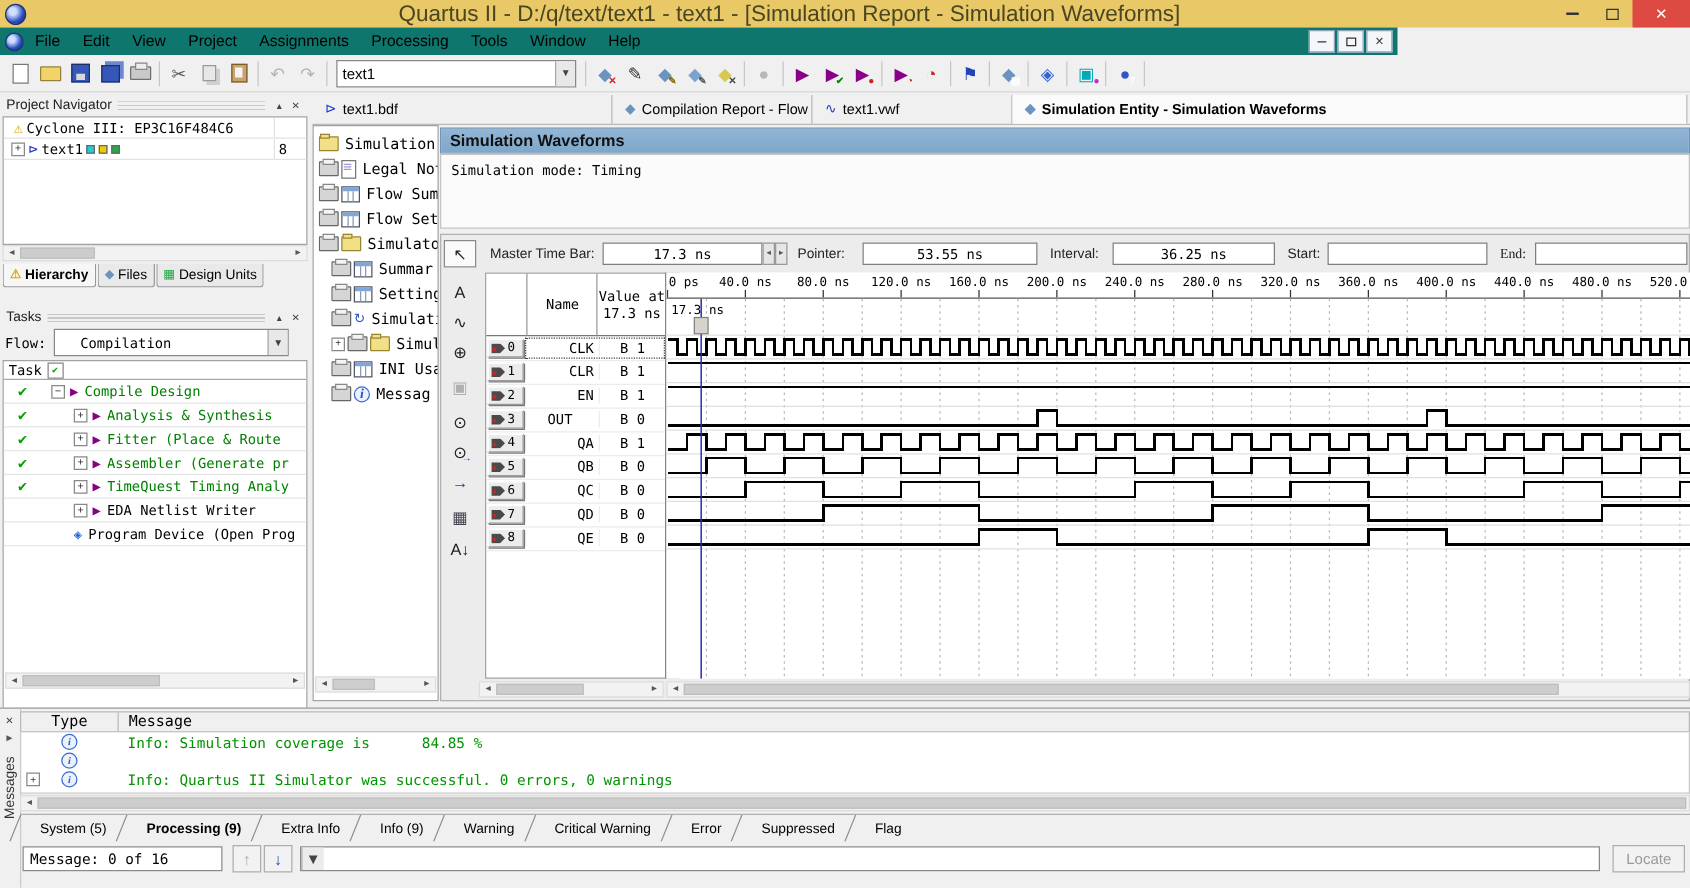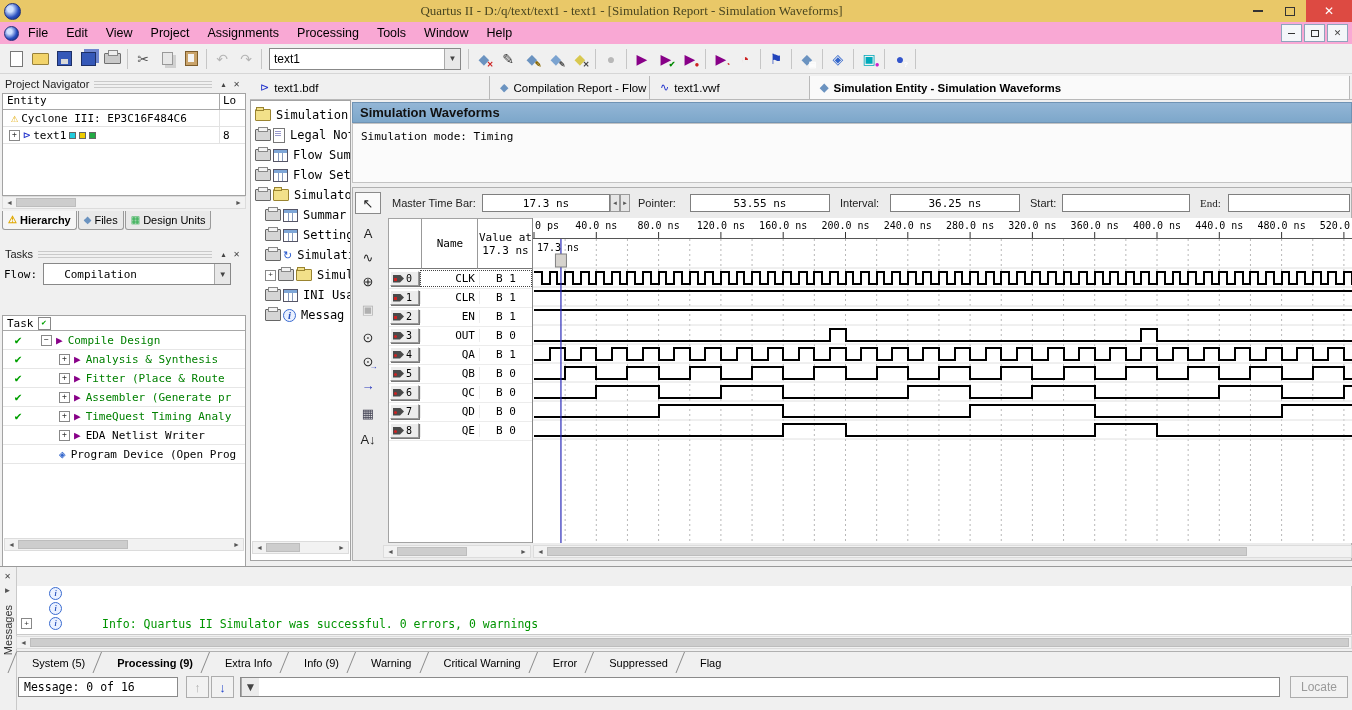--- a/index.html
+++ b/index.html
@@ -6,28 +6,28 @@
   body{width:1352px;height:710px;overflow:hidden;position:relative;background:#f0f0f0;
        font-family:"Liberation Sans",sans-serif;font-size:12px;color:#000;}
   .abs{position:absolute;}
   .mono{font-family:"DejaVu Sans Mono",monospace;}
   .flex{display:flex;align-items:center;}
   
   .titlebar{left:0;top:0;width:1352px;height:22px;background:#e9c868;display:flex;align-items:center;}
   .app-logo{width:15px;height:15px;margin-left:4px;border-radius:50%;
      background:radial-gradient(circle at 35% 35%, #cfe0ff 0 20%, #2a4fc0 60%, #10226e 100%);
      border:1px solid #20307a;flex:0 0 auto;}
-  .title-text{flex:1;text-align:center;font-size:13px;color:#4a4620;font-family:Liberation Serif, serif;}
+  .title-text{flex:1;text-align:center;font-size:18px;color:#4a4620;}
   .win-btn{width:32px;height:22px;display:flex;align-items:center;justify-content:center;color:#333;cursor:default;}
   .win-close{width:46px;background:#dd4a42;color:#fff;}
   .g-min-bar{width:10px;height:2px;background:#333;display:inline-block;}
   .g-restore-box{width:8px;height:7px;border:1px solid #333;position:relative;display:inline-block;background:#e9c868;}
   .g-restore-box::before{content:"";position:absolute;left:2px;top:-4px;width:8px;height:7px;border:1px solid #333;z-index:-1;}
   
-  .menubar{left:0;top:22px;width:1352px;height:22px;background:#f9a8d4;display:flex;align-items:center;border-bottom:1px solid #e0e0e0;}
+  .menubar{left:0;top:22px;width:1118px;height:22px;background:#0f766e;display:flex;align-items:center;border-bottom:1px solid #e0e0e0;}
   .menu-item{padding:0 9px;height:22px;line-height:22px;font-size:12.5px;}
   .mdi-btn{width:19px;height:16px;border:1px solid #8ea4bd;background:#f4f6f9;margin-right:2px;
      display:flex;align-items:center;justify-content:center;font-size:9px;color:#345;}
   
   .toolbar{left:0;top:44px;width:1352px;height:30px;background:#f0f0f0;display:flex;align-items:center;padding-left:4px;border-bottom:1px solid #d6d6d6;box-sizing:border-box;}
   .tb-btn{width:24px;height:24px;display:flex;align-items:center;justify-content:center;position:relative;}
   .tb-sep{width:1px;height:20px;background:#c6c6c6;margin:0 3px;flex:0 0 auto;}
   .glyph{position:relative;font-size:14px;line-height:1;display:inline-block;}
   .glyph .ovl{position:absolute;right:-4px;bottom:-3px;font-size:8px;font-weight:bold;}
   .combo{height:20px;background:#fff;border:1px solid #888;display:flex;align-items:center;margin:0 4px;}
@@ -239,24 +239,20 @@
   </div>
 
 <div class="abs" style="left:2px;top:76px;width:244px;height:156px;">
   <div class="panel-hdr">
     <span>Project Navigator</span>
     <span class="squig"></span>
     <span class="ph-btn" style="color: rgb(68, 68, 68);">▴</span>
     <span class="ph-btn" style="color: rgb(68, 68, 68);">✕</span>
   </div>
   <div class="white-box abs" style="left:0;top:17px;width:244px;height:103px;" id="pn-table">
-      <div style="display: flex; height: 15px; border-bottom: 1px solid rgb(168, 168, 168); font-family: &quot;DejaVu Sans Mono&quot;, monospace; font-size: 11px;">
-        <span style="flex: 1 1 0%; padding-left: 4px; border-right: 1px solid rgb(168, 168, 168);">Entity</span>
-        <span style="width: 22px; padding-left: 3px;">Lo</span>
-      </div>
       <div style="display: flex; align-items: center; height: 16px; border-bottom: 1px solid rgb(226, 226, 226); font-family: &quot;DejaVu Sans Mono&quot;, monospace; font-size: 11px; white-space: nowrap; overflow: hidden;">
         <span style="display: flex; align-items: center; gap: 3px; padding-left: 8px; flex: 1 1 0%; overflow: hidden;">
           <span class="glyph" style="color: rgb(224, 168, 0); font-size: 12px;">⚠</span>
           <span>Cyclone III: EP3C16F484C6</span>
         </span>
         <span style="width: 22px; padding-left: 3px; border-left: 1px solid rgb(226, 226, 226); align-self: stretch; display: flex; align-items: center;"></span>
       </div>
       <div style="display: flex; align-items: center; height: 16px; border-bottom: 1px solid rgb(226, 226, 226); font-family: &quot;DejaVu Sans Mono&quot;, monospace; font-size: 11px; white-space: nowrap; overflow: hidden;">
         <span style="display: flex; align-items: center; gap: 3px; padding-left: 6px; flex: 1 1 0%; overflow: hidden;">
           <span class="exp-box">+</span>
@@ -298,21 +294,21 @@
     <span class="ph-btn" style="color: rgb(68, 68, 68);">▴</span>
     <span class="ph-btn" style="color: rgb(68, 68, 68);">✕</span>
   </div>
   <div class="abs flex" style="left:2px;top:18px;height:20px;">
     <span class="mono" style="font-size:11px;">Flow:</span>
     <span class="combo" style="width:186px;margin-left:6px;">
       <span class="cv mono" style="font-size:11px;padding-left:20px;">Compilation</span>
       <span class="ca" style="color: rgb(68, 68, 68);">▼</span>
     </span>
   </div>
-  <div class="white-box abs" style="left:0;top:42px;width:244px;height:280px;margin-top:27px;" id="task-table">
+  <div class="white-box abs" style="left:0;top:42px;width:244px;height:280px;" id="task-table">
       <div style="display: flex; align-items: center; gap: 4px; height: 14px; border-bottom: 1px solid rgb(168, 168, 168); font-family: &quot;DejaVu Sans Mono&quot;, monospace; font-size: 11px; padding-left: 4px;">
         <span>Task</span>
         <span class="exp-box" style="width: 11px; height: 11px; color: rgb(0, 160, 0);">✔</span>
       </div>
       <div style="display: flex; align-items: center; height: 18px; border-bottom: 1px solid rgb(230, 230, 230); font-family: &quot;DejaVu Sans Mono&quot;, monospace; font-size: 11px; white-space: nowrap; overflow: hidden;">
         <span style="width: 30px; text-align: center; flex: 0 0 auto; font-size: 12px; color: rgb(0, 160, 0);">✔</span>
         <span style="width: 8px;"></span>
         <span class="exp-box" style="margin-right: 4px;">−</span>
         <span class="glyph" style="color: rgb(136, 0, 136); font-size: 11px;">▶</span>
         <span style="margin-left: 5px; overflow: hidden; color: rgb(0, 128, 0);">Compile Design</span>
@@ -539,21 +535,21 @@
           <span class="mono" style="width: 54px; text-align: right; font-size: 11px; padding-right: 4px; border-left: 1px solid rgb(236, 236, 236);">EN</span>
           <span class="mono" style="flex: 1 1 0%; text-align: center; font-size: 11px; border-left: 1px solid rgb(236, 236, 236);">B 1</span>
         </span>
       </div>
       <div class="sig-row" style="left: 0px; top: 107px; width: 143px; height: 19px; border-bottom: 1px solid rgb(236, 236, 236);">
         <span class="pin-btn" style="margin: 0px 1px;">
           <span class="pin-shape pin-out"></span>
           <span class="mono" style="font-size: 10px;">3</span>
         </span>
         <span style="display: flex; flex: 1 1 0%; height: 17px; align-items: center;">
-          <span class="mono" style="width: 54px; text-align: right; font-size: 11px; padding-right: 4px; border-left: 1px solid rgb(236, 236, 236);">OUT</span>
+          <span class="mono" style="width: 54px; text-align: center; font-size: 11px; padding-right: 4px; border-left: 1px solid rgb(236, 236, 236);">OUT</span>
           <span class="mono" style="flex: 1 1 0%; text-align: center; font-size: 11px; border-left: 1px solid rgb(236, 236, 236);">B 0</span>
         </span>
       </div>
       <div class="sig-row" style="left: 0px; top: 126px; width: 143px; height: 19px; border-bottom: 1px solid rgb(236, 236, 236);">
         <span class="pin-btn" style="margin: 0px 1px;">
           <span class="pin-shape pin-out"></span>
           <span class="mono" style="font-size: 10px;">4</span>
         </span>
         <span style="display: flex; flex: 1 1 0%; height: 17px; align-items: center;">
           <span class="mono" style="width: 54px; text-align: right; font-size: 11px; padding-right: 4px; border-left: 1px solid rgb(236, 236, 236);">QA</span>
@@ -694,22 +690,26 @@
 </div>
 
 <div class="abs" style="left:0;top:566px;width:1352px;height:144px;background:#f0f0f0;border-top:1px solid #9a9a9a;">
 
   <div class="abs" style="left:0;top:0;width:16px;height:144px;border-right:1px solid #c9c9c9;">
     <span class="ph-btn" style="position: absolute; left: 1px; top: 3px; color: rgb(68, 68, 68);">✕</span>
     <span class="ph-btn" style="position: absolute; left: 1px; top: 17px; color: rgb(85, 85, 85);">►</span>
     <span class="vlabel" style="position:absolute;left:2px;top:38px;">Messages</span>
   </div>
 
+  <div class="abs" style="left:16px;top:2px;width:1336px;height:17px;background:#f0f0f0;border:1px solid #b9b9b9;box-sizing:border-box;display:flex;">
+    <div class="mono" style="width:77px;text-align:center;font-size:12px;border-right:1px solid #b9b9b9;">Type</div>
+    <div class="mono" style="flex:1;padding-left:8px;font-size:12px;">Message</div>
+  </div>
   <div class="abs" style="left:16px;top:19px;width:1336px;height:49px;background:#fff;border:1px solid #c9c9c9;border-top:none;box-sizing:border-box;" id="msg-rows">
-      <div style="display: flex; align-items: center; height: 15px; white-space: pre; overflow: hidden;"><span style="width: 77px; flex: 0 0 auto; display: flex; align-items: center; justify-content: center; gap: 4px;"><span class="info-balloon">i</span></span></div>
+      <div style="display: flex; align-items: center; height: 15px; white-space: pre; overflow: hidden;"><span style="width: 77px; flex: 0 0 auto; display: flex; align-items: center; justify-content: center; gap: 4px;"><span class="info-balloon">i</span></span><span class="mono msg-green" style="font-size: 11.5px; padding-left: 8px;">Info: Simulation coverage is      84.85 %</span></div>
       <div style="display: flex; align-items: center; height: 15px; white-space: pre; overflow: hidden;"><span style="width: 77px; flex: 0 0 auto; display: flex; align-items: center; justify-content: center; gap: 4px;"><span class="info-balloon">i</span></span></div>
       <div style="display: flex; align-items: center; height: 15px; white-space: pre; overflow: hidden;"><span style="width: 77px; flex: 0 0 auto; display: flex; align-items: center; justify-content: center; gap: 4px; position: relative;"><span class="exp-box" style="position: absolute; left: 4px;">+</span><span class="info-balloon">i</span></span><span class="mono msg-green" style="font-size: 11.5px; padding-left: 8px;">Info: Quartus II Simulator was successful. 0 errors, 0 warnings</span></div>
     </div>
   <div class="hscroll abs" style="left:16px;top:69px;width:1336px;height:13px;">
     <span class="hs-arrow" style="color: rgb(85, 85, 85);">◄</span>
     <span class="hs-thumb" style="flex:1;margin-right:2px;"></span>
   </div>
   <div class="abs" style="left:16px;top:84px;width:1336px;height:22px;display:flex;border-top:1px solid #b0b0b0;" id="msg-tabs">
       <span class="msg-tab">System (5)</span>
       <span class="msg-tab active">Processing (9)</span>

